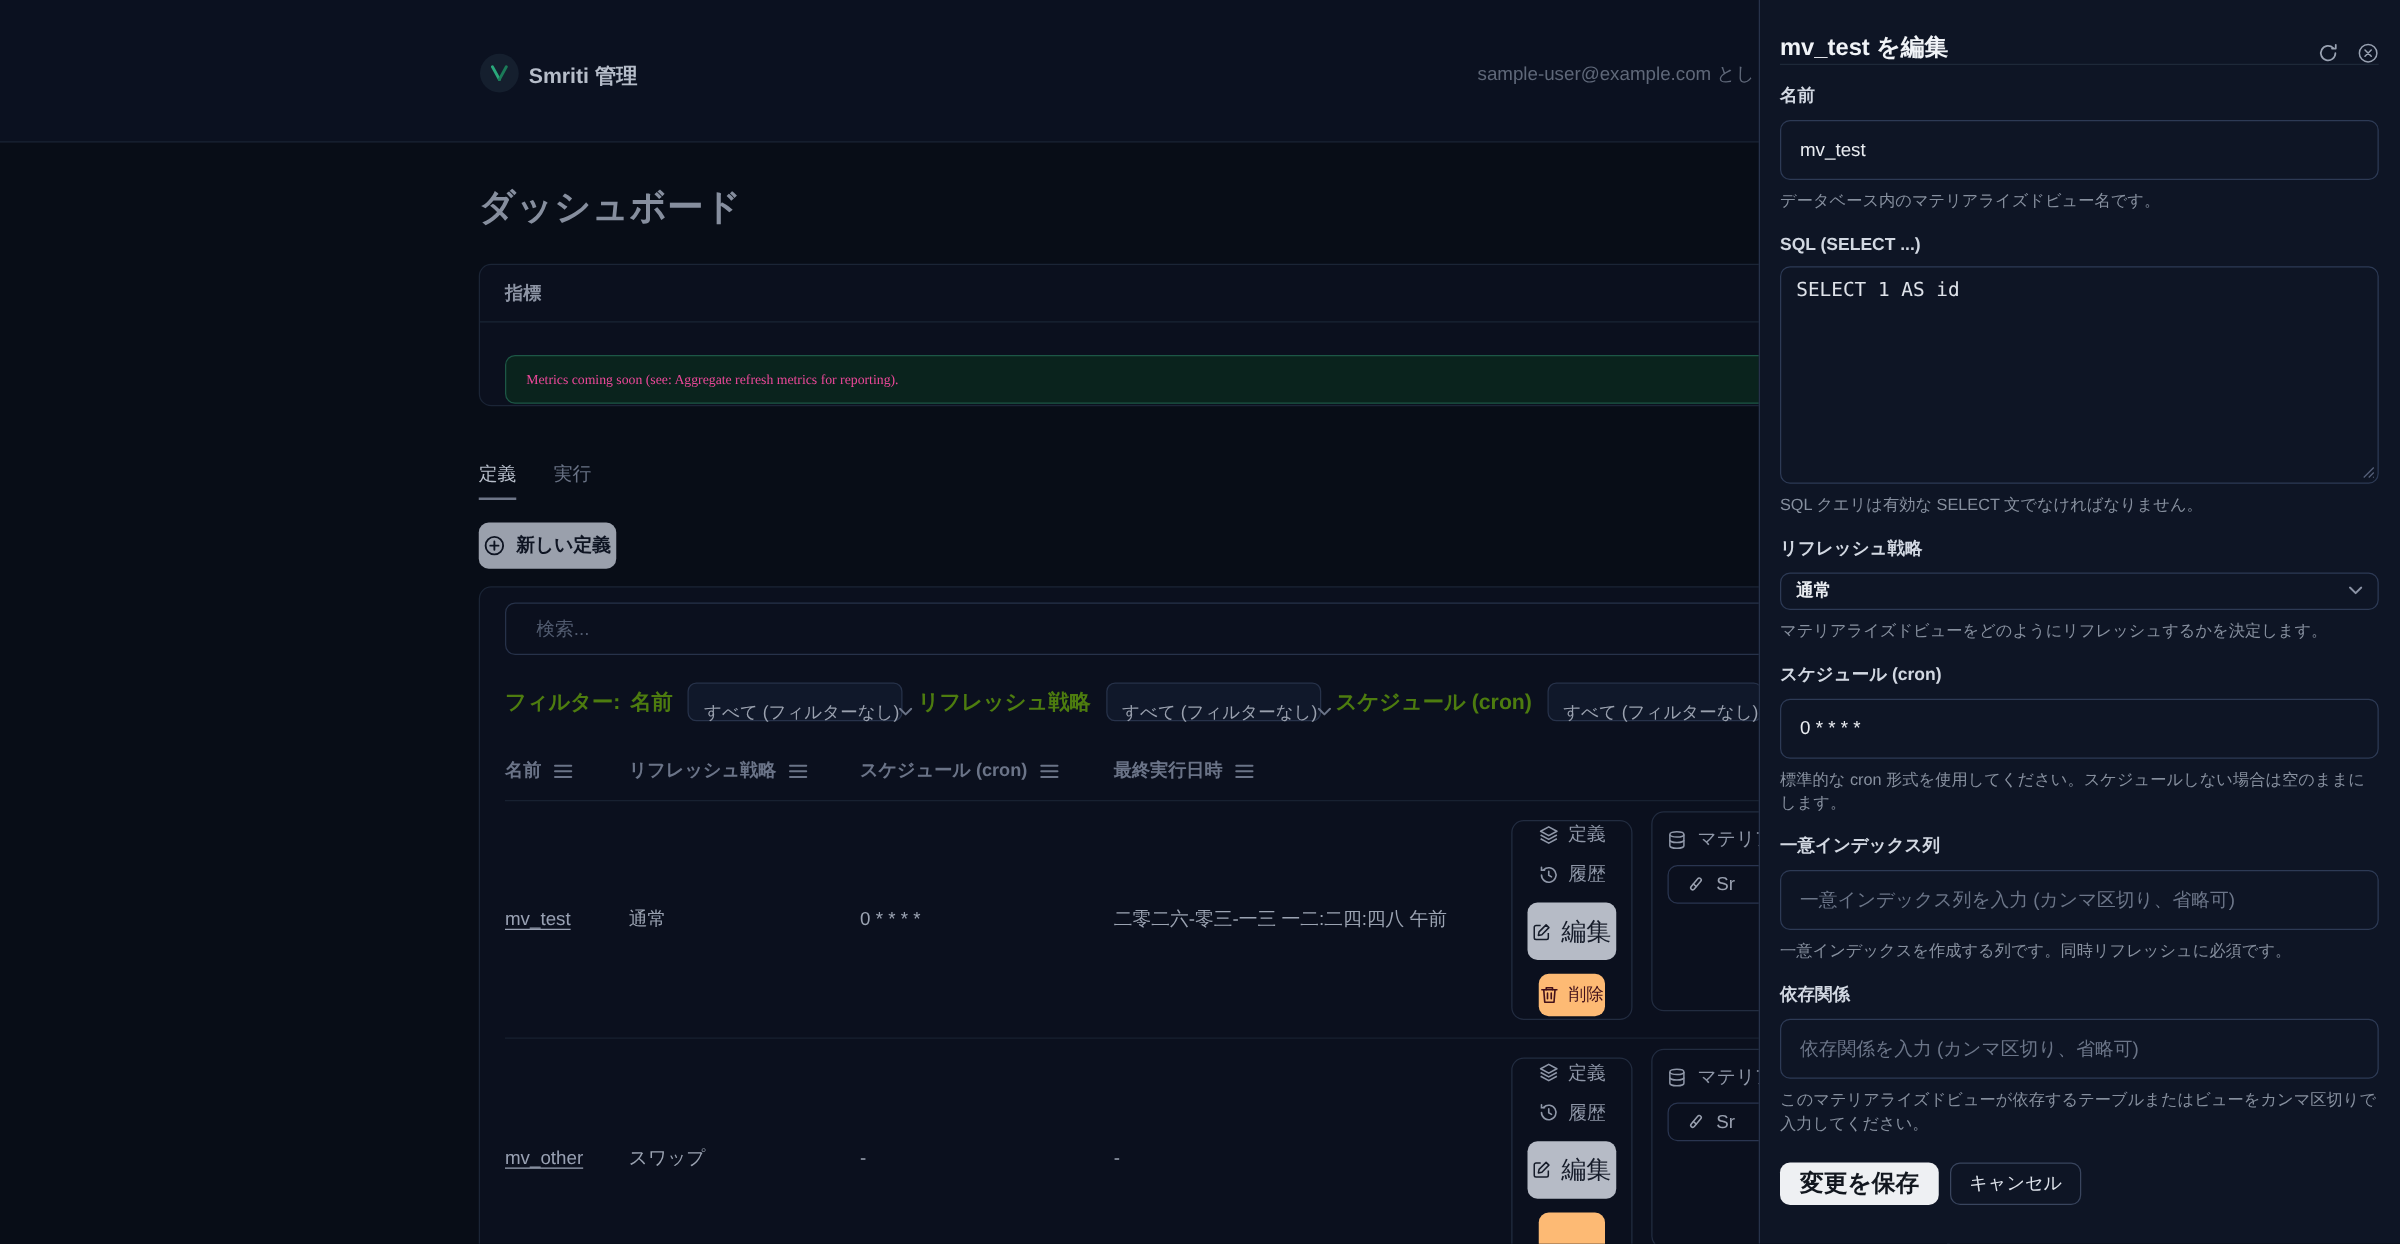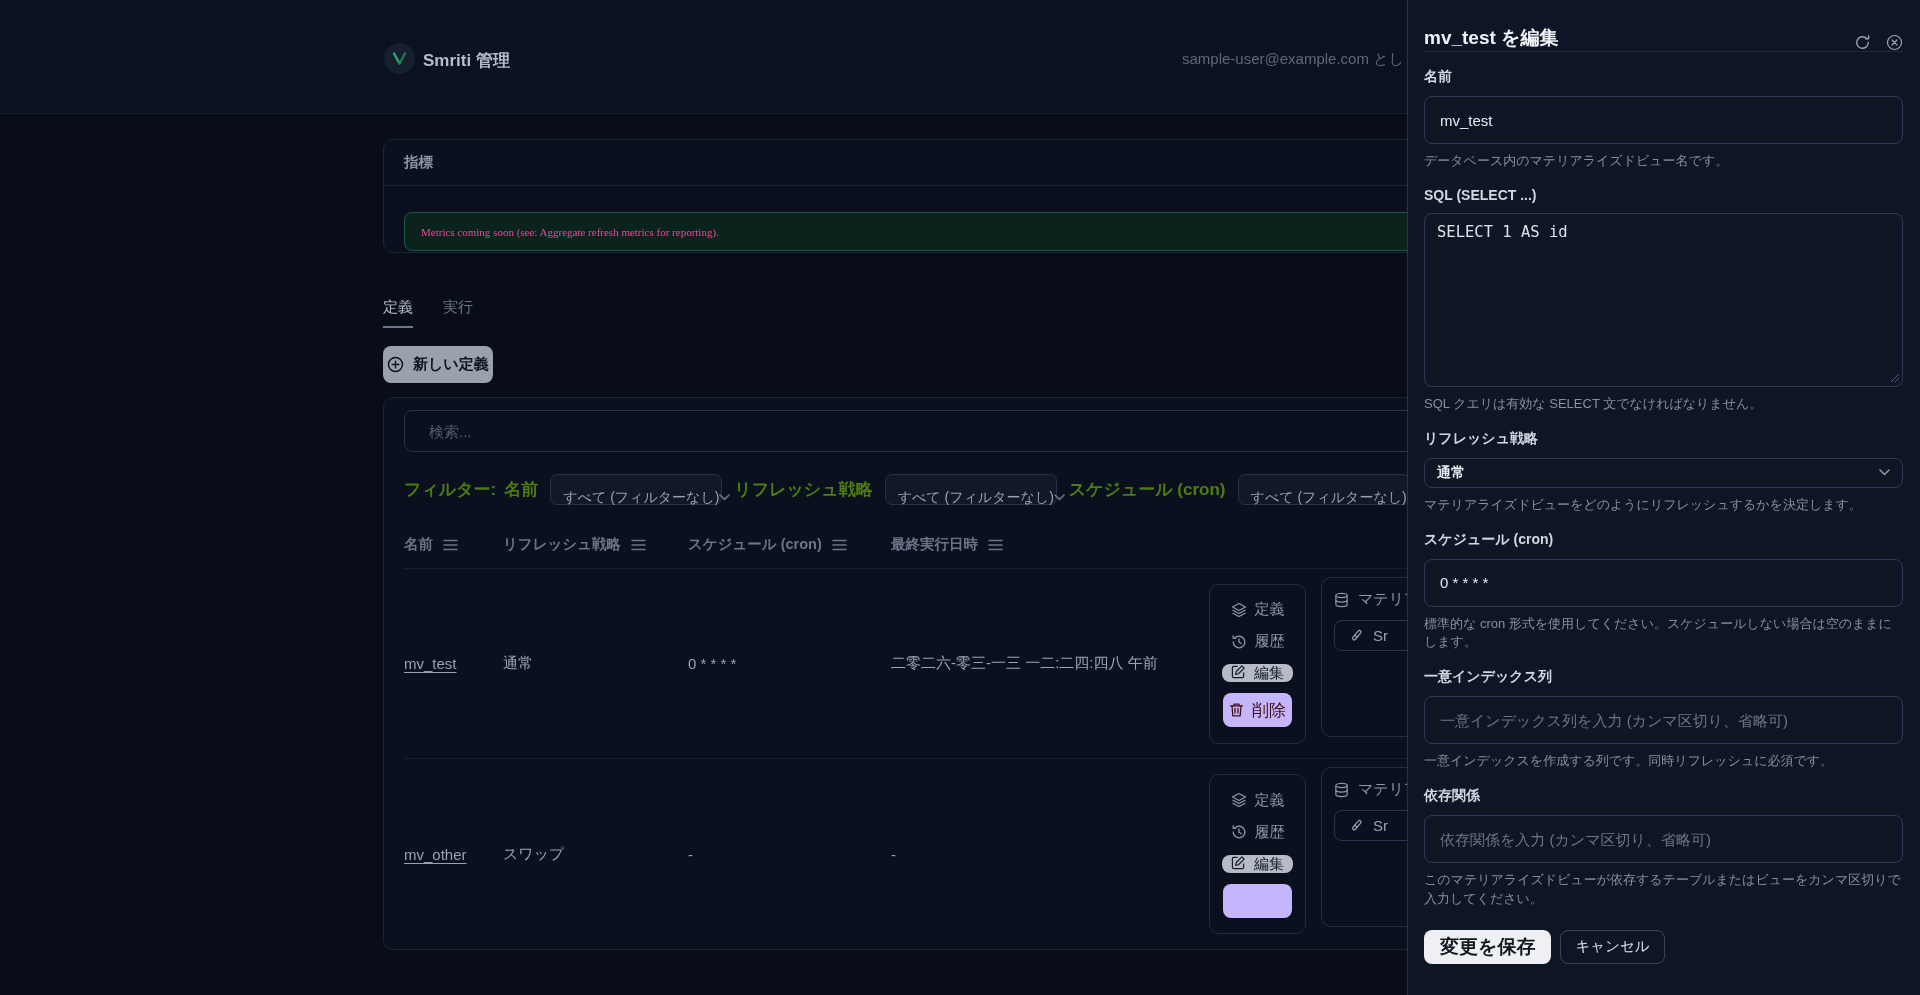--- a/index.html
+++ b/index.html
@@ -55,24 +55,24 @@
   .menu-ico { color:#6b7488; display:flex; }
 
   .trow { display:grid; grid-template-columns:99px 185px 203px 318px 112px 1fr;
     align-items:center; height:190px; border-bottom:1px solid #182131; }
   .cell { font-size:15px; color:#9ba3b2; }
   .mv-link { color:#99a1b3; text-decoration:underline; text-underline-offset:3px; cursor:pointer; }
 
   .action-box { border:1px solid #222c40; border-radius:10px; height:160px;
     display:flex; flex-direction:column; align-items:center; justify-content:center; width:97px; }
   .action-item { display:flex; align-items:center; gap:8px; color:#8f97a8; font-size:15px; margin-bottom:13px; }
-  .btn-edit { display:flex; align-items:flex-start; gap:8px; width:71px; height:18px; justify-content:center;
-    background:#b6bbc6; color:#161c2a; border:none; border-radius:8px; font-size:15px; margin-bottom:11px; }
-  .btn-delete { display:flex; align-items:center; gap:8px; width:69px; height:34px; justify-content:center;
-    background:#c4b5fd; color:#42101a; border:none; border-radius:8px; font-size:17px; }
+  .btn-edit { display:flex; align-items:center; gap:8px; width:71px; height:46px; justify-content:center;
+    background:#b6bbc6; color:#161c2a; border:none; border-radius:8px; font-size:20px; margin-bottom:11px; }
+  .btn-delete { display:flex; align-items:center; gap:8px; width:53px; height:34px; justify-content:center;
+    background:#fdba74; color:#42101a; border:none; border-radius:8px; font-size:14px; }
 
   .action-box2 { border:1px solid #222c40; border-radius:10px; height:160px; width:240px;
     padding:12px 0 0 12px; align-self:start; margin-top:8px; }
   .mat-item { display:flex; align-items:center; gap:9px; color:#8f97a8; font-size:15px; white-space:nowrap; }
   .btn-sr { margin-top:11px; display:flex; align-items:center; gap:9px; height:31px; width:158px;
     padding:0 14px; background:transparent; border:1px solid #2a3550; border-radius:8px;
     color:#9aa1b0; font-size:15px; white-space:nowrap; }
 
   
   .drawer { position:absolute; left:1407px; top:0; width:513px; height:995px;
@@ -115,20 +115,21 @@
           <path d="M2 1.5L7.5 11.5" stroke="#2aa87b"></path>
             <path d="M13 1.5L7.5 11.5" stroke="#1b7a58"></path>
         </svg>
       </span>
     </div>
     <div class="brand">Smriti 管理</div>
     <div class="user-status">sample-user@example.com とし</div>
   </div>
 
   <div class="content">
+    <div class="page-title">ダッシュボード</div>
 
     <div class="card metrics-card">
       <div class="metrics-head">指標</div>
       <div class="notice">Metrics coming soon (see: Aggregate refresh metrics for reporting).</div>
     </div>
 
     <div class="tabs">
       <div class="tab active">定義</div>
       <div class="tab">実行</div>
     </div>

